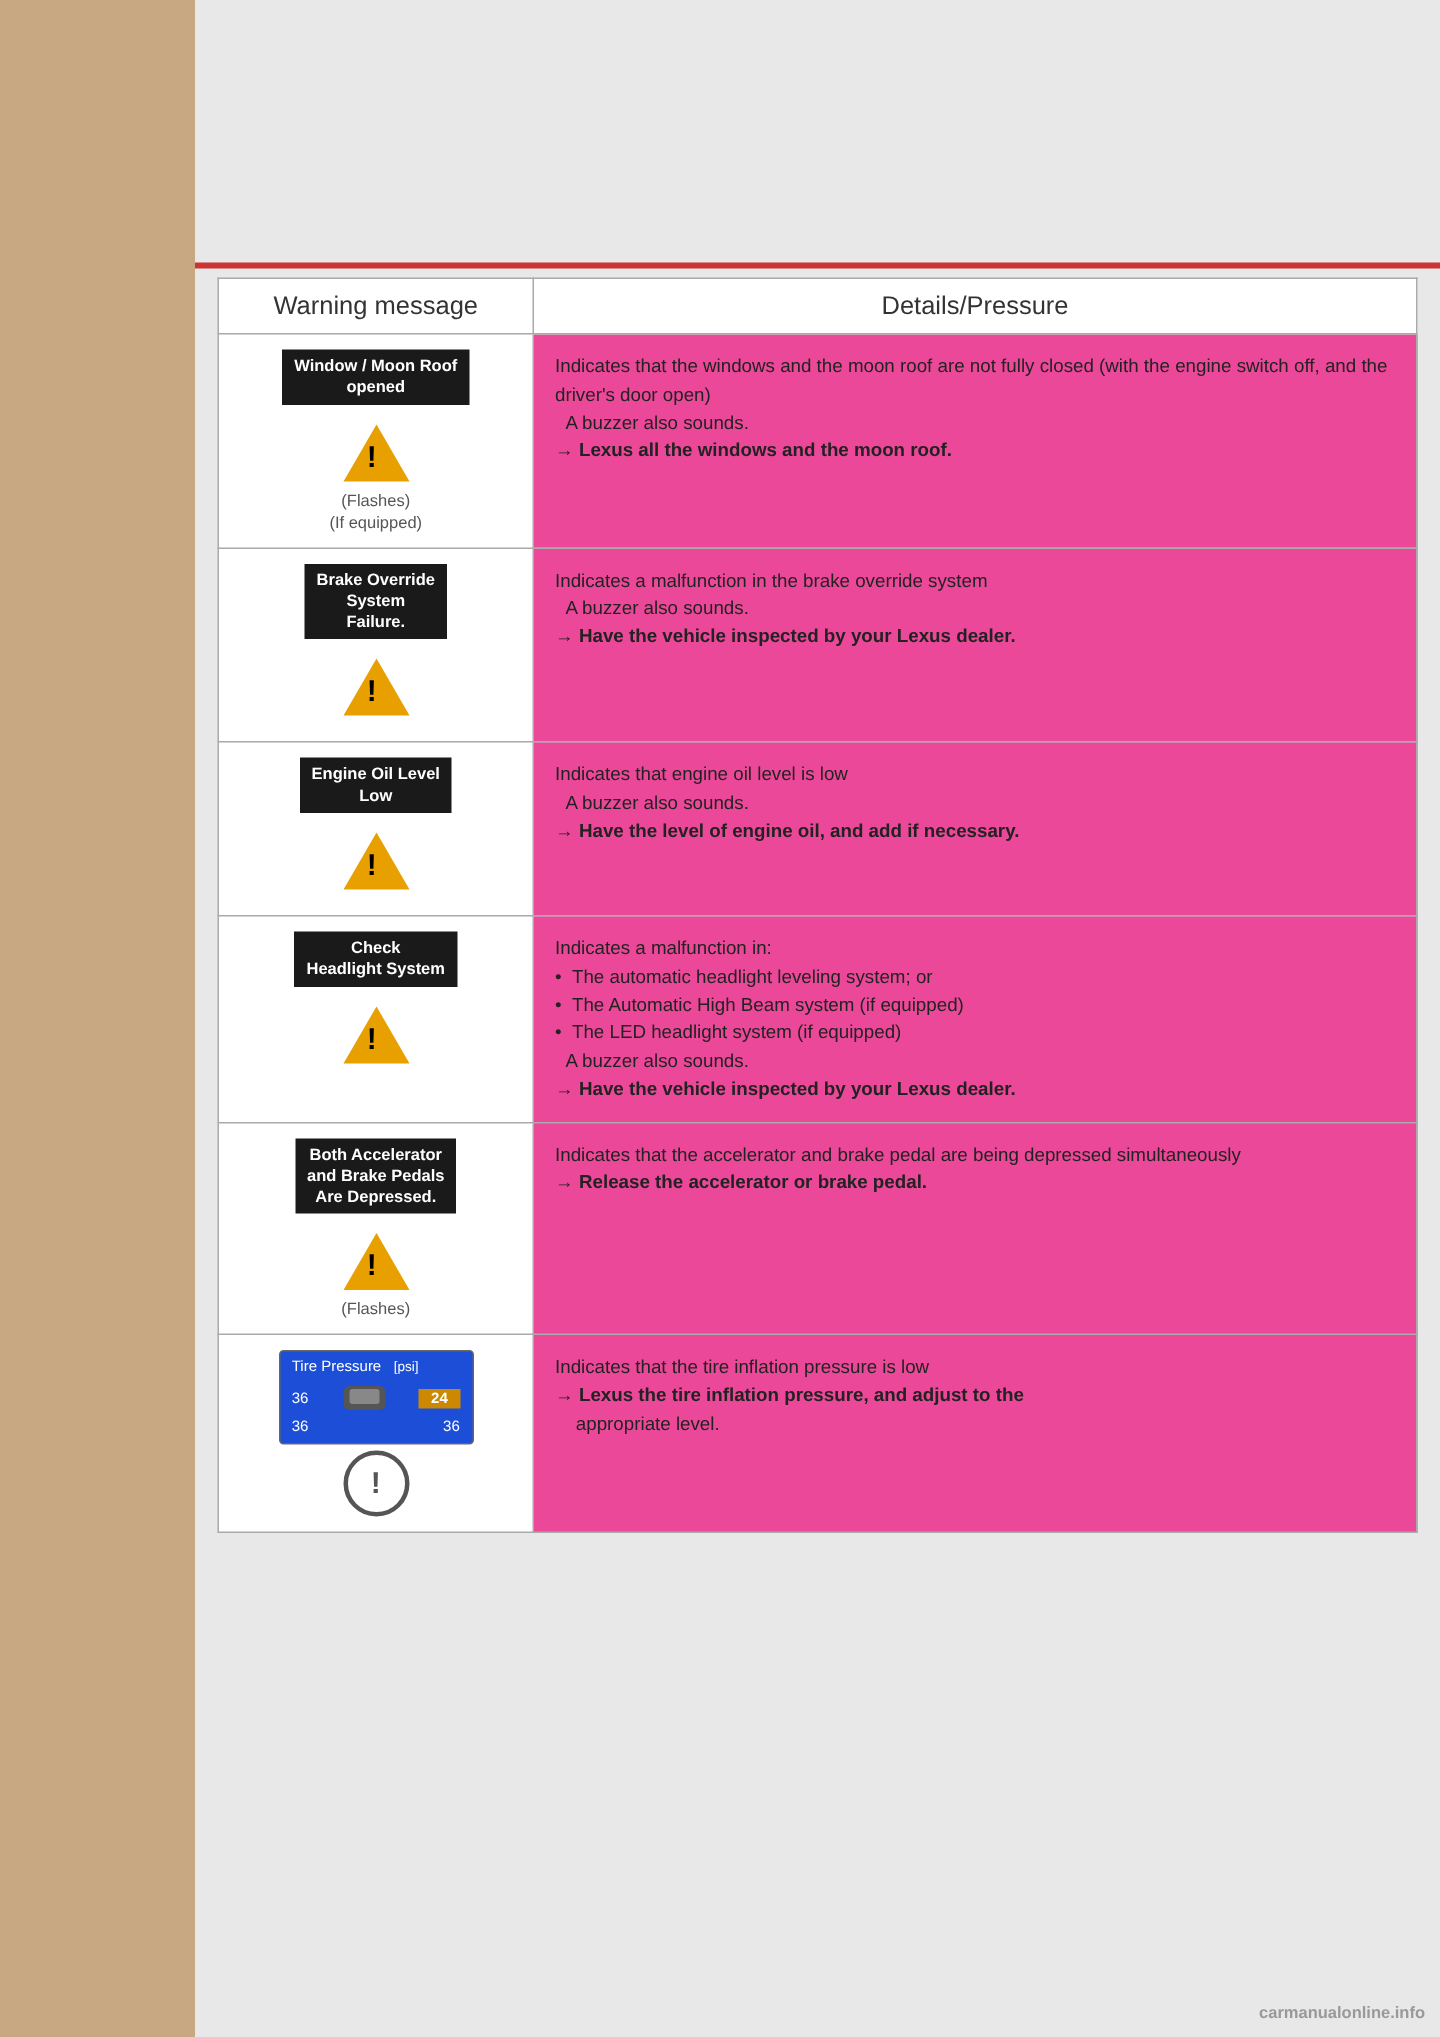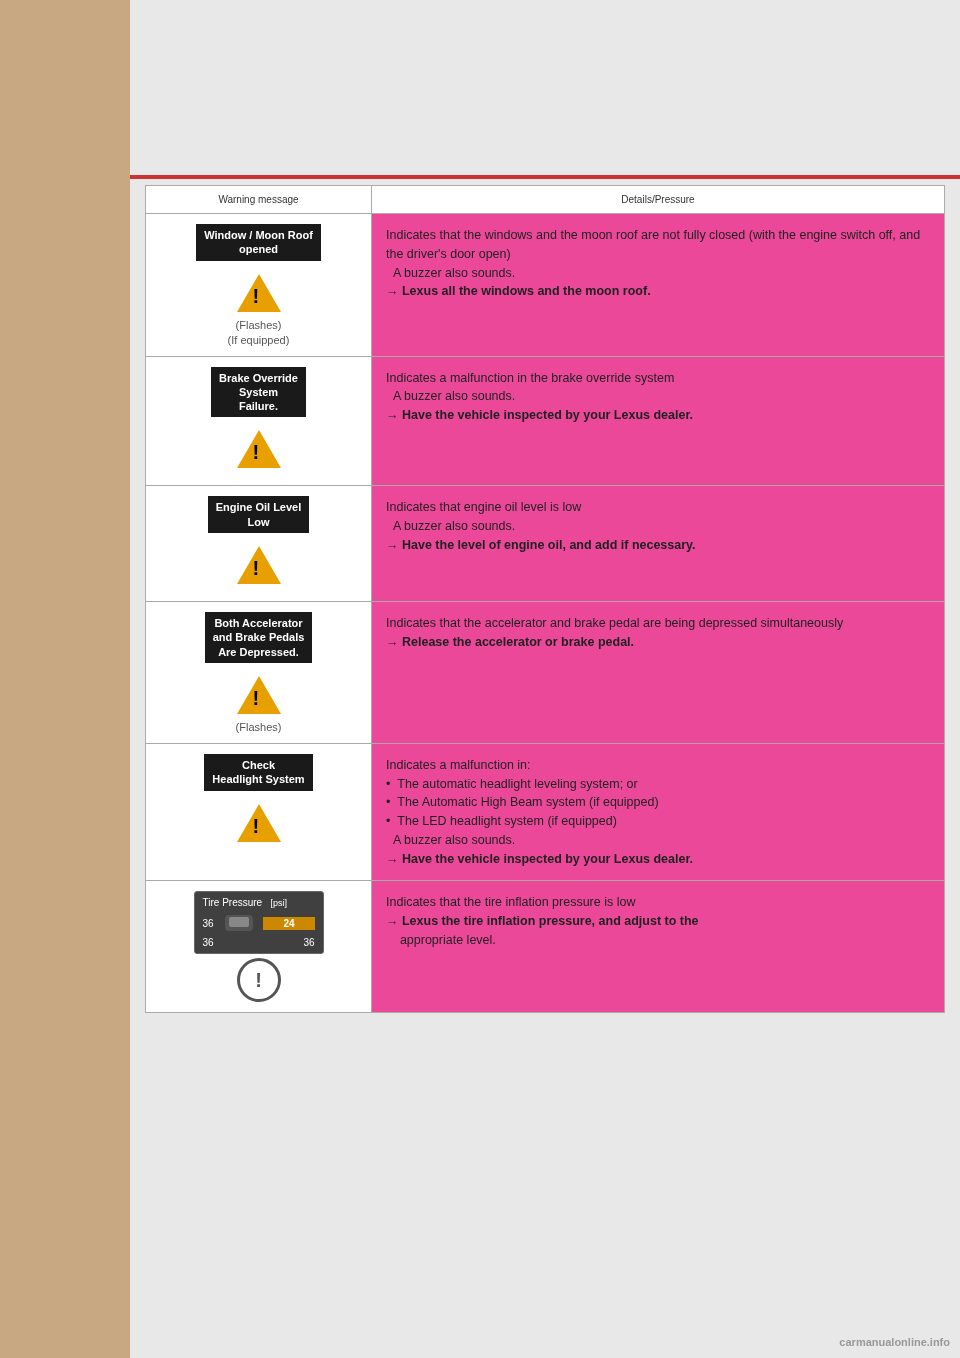--- a/index.html
+++ b/index.html
@@ -39,33 +39,33 @@
     table {
       width: 100%;
       border-collapse: collapse;
     }
 
     th {
       background: #fff;
       border: 1px solid #aaa;
       padding: 8px 12px;
       text-align: center;
-      font-size: 10px;
+      font-size: 17px;
       font-weight: normal;
       color: #333;
     }
 
     td {
       border: 1px solid #aaa;
       vertical-align: top;
       padding: 10px 12px;
     }
 
     .warning-col {
-      width: 226px;
+      width: 210px;
       text-align: center;
       background: #fff;
       padding: 10px 8px;
     }
 
     .details-col {
       background: #ec4899;
       font-size: 12.5px;
       color: #222;
       line-height: 1.5;
@@ -217,67 +217,67 @@
             Indicates that engine oil level is low<br>
             &nbsp;&nbsp;A buzzer also sounds.<br>
             <span class="details-arrow">→ Have the level of engine oil, and add if necessary.</span>
           </span>
         </td>
       </tr>
 
       <tr>
         <td class="warning-col">
           <div>
-            <span class="warn-label">Both Accelerator<br>and Brake Pedals<br>Are Depressed.</span>
-          </div>
-          <div class="warn-icon">
-            <div class="triangle-warning"></div>
-          </div>
-          <div class="warn-caption">(Flashes)</div>
-        </td>
-        <td class="details-col">
-          <span>
-            Indicates that the accelerator and brake pedal are being depressed simultaneously<br>
-            <span class="details-arrow">→ Release the accelerator or brake pedal.</span>
-          </span>
-        </td>
-      </tr>
-
-      <tr>
-        <td class="warning-col">
-          <div>
             <span class="warn-label">Check<br>Headlight System</span>
           </div>
           <div class="warn-icon">
             <div class="triangle-warning"></div>
           </div>
         </td>
         <td class="details-col">
           <span>
             Indicates a malfunction in:<br>
             • &nbsp;The automatic headlight leveling system; or<br>
             • &nbsp;The Automatic High Beam system (if equipped)<br>
             • &nbsp;The LED headlight system (if equipped)<br>
             &nbsp;&nbsp;A buzzer also sounds.<br>
             <span class="details-arrow">→ Have the vehicle inspected by your Lexus dealer.</span>
           </span>
         </td>
       </tr>
 
       <tr>
         <td class="warning-col">
-          <div style="border:1px solid #666;border-radius:3px;background:#404040;color:#fff;font-size:10px;padding:5px 8px;display:inline-block;min-width:130px;text-align:left;margin-bottom:4px;">
+          <div>
+            <span class="warn-label">Both Accelerator<br>and Brake Pedals<br>Are Depressed.</span>
+          </div>
+          <div class="warn-icon">
+            <div class="triangle-warning"></div>
+          </div>
+          <div class="warn-caption">(Flashes)</div>
+        </td>
+        <td class="details-col">
+          <span>
+            Indicates that the accelerator and brake pedal are being depressed simultaneously<br>
+            <span class="details-arrow">→ Release the accelerator or brake pedal.</span>
+          </span>
+        </td>
+      </tr>
+
+      <tr>
+        <td class="warning-col">
+          <div style="border:1px solid #666;border-radius:3px;background:#1d4ed8;color:#fff;font-size:10px;padding:5px 8px;display:inline-block;min-width:130px;text-align:left;margin-bottom:4px;">
             <span style="font-size:10px;">Tire Pressure &nbsp; <span style="font-size:9px;">[psi]</span></span>
             <div style="display:flex;justify-content:space-between;align-items:center;margin-top:3px;">
               <span>36</span>
               <svg width="44" height="24">
                 <rect x="8" y="4" width="28" height="16" rx="4" fill="#555"></rect>
                 <rect x="12" y="6" width="20" height="10" rx="2" fill="#888"></rect>
               </svg>
-              <span style="background:#cc8800;color:#fff;padding:1px 20px;font-size:10px;font-weight:bold;">24</span>
+              <span style="background:#cc8800;color:#fff;padding:1px 8px;font-size:10px;font-weight:bold;">24</span>
             </div>
             <div style="display:flex;justify-content:space-between;align-items:center;margin-top:2px;">
               <span>36</span>
               <span style="width:44px;"></span>
               <span>36</span>
             </div>
           </div>
           <br>
           <div style="display:inline-block;width:44px;height:44px;border:3px solid #555;border-radius:50%;display:inline-flex;align-items:center;justify-content:center;">
             <span style="font-size:20px;font-weight:bold;color:#555;">!</span>

